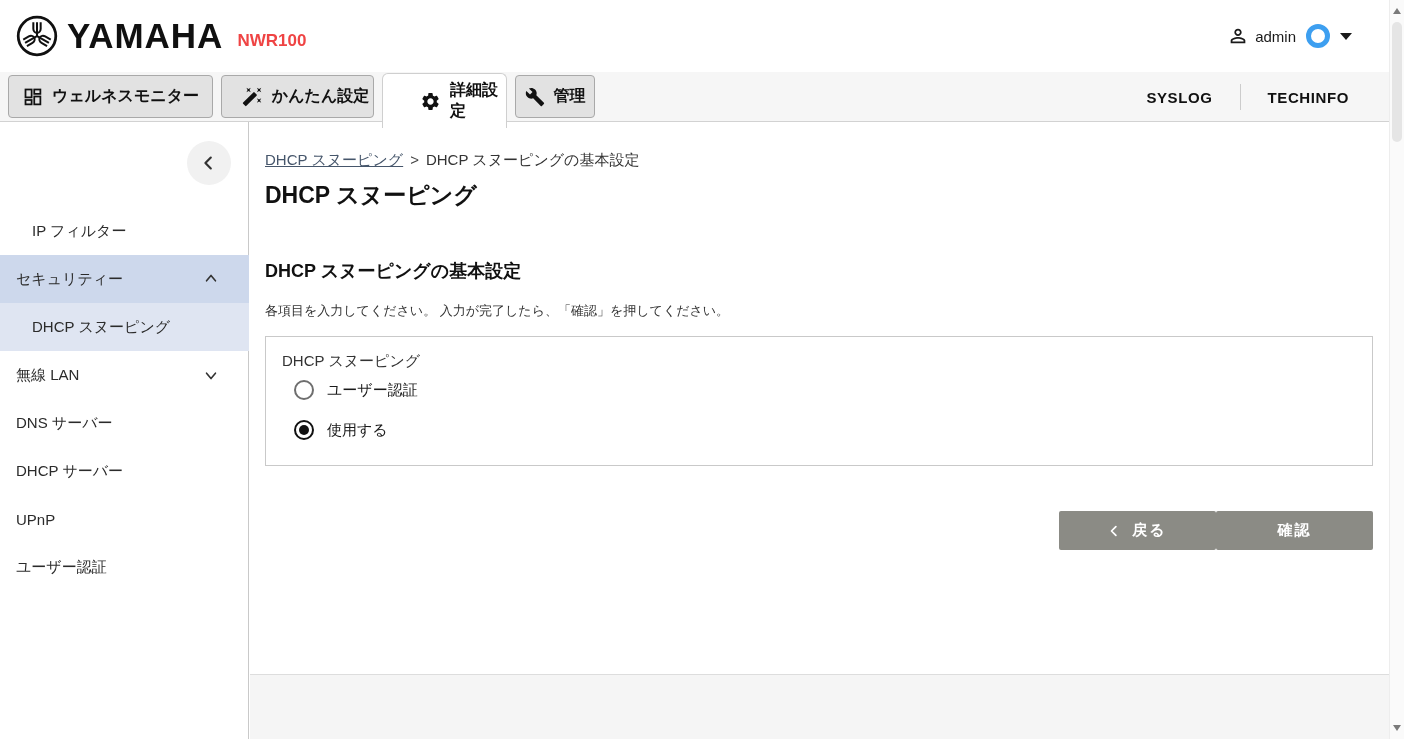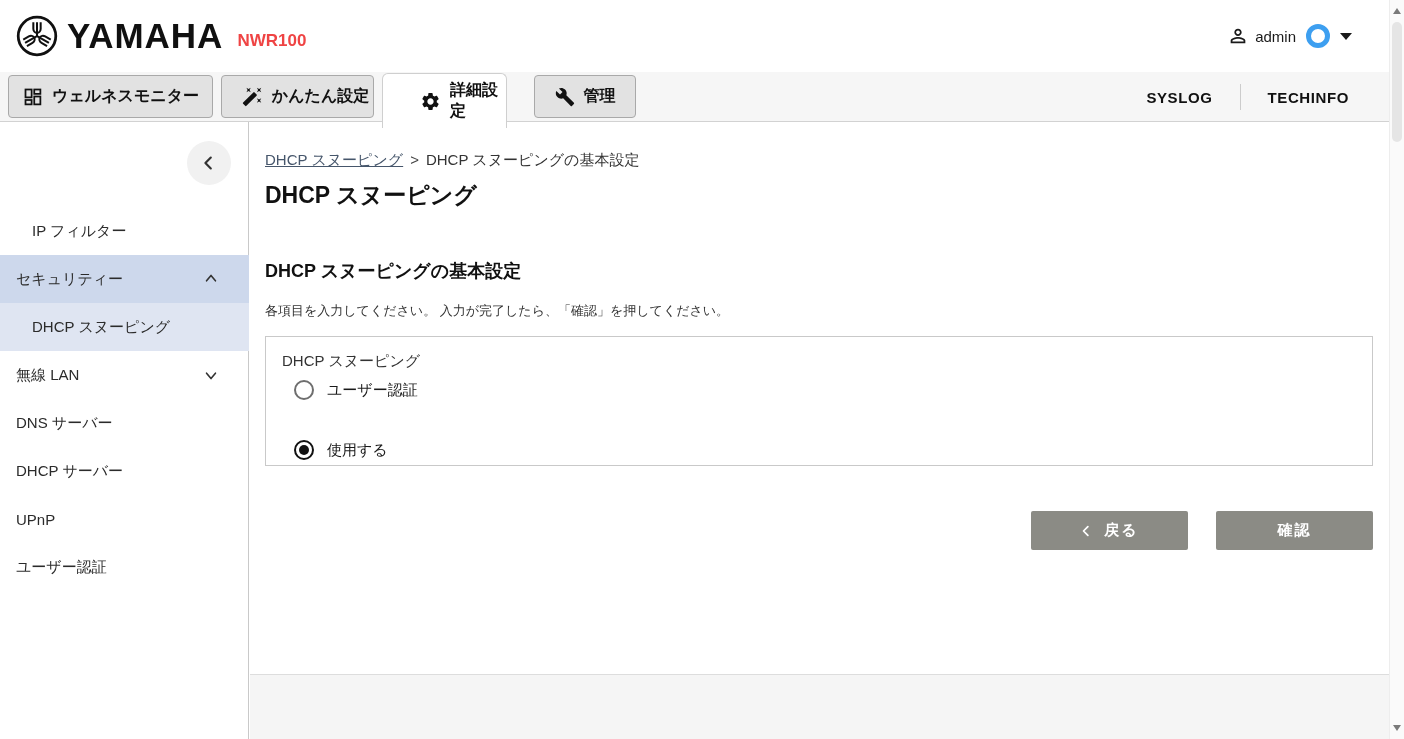--- a/index.html
+++ b/index.html
@@ -18,21 +18,21 @@
   .caret-down { width:0; height:0; border-left:6px solid transparent; border-right:6px solid transparent; border-top:7px solid #1a1a1a; margin-left:4px; }
 
   
   .navbar { position:absolute; left:0; top:72px; width:1389px; height:50px; background:#f6f6f6; border-bottom:1px solid #d2d2d2; }
   .tab { position:absolute; display:flex; align-items:center; justify-content:center; gap:9px; font-size:16px; font-weight:bold; color:#111; cursor:pointer; }
   .tab.inactive { top:3px; height:43px; background:#e2e2e2; border:1px solid #a9a9a9; border-radius:4px; }
   .tab.active { top:1px; height:55px; background:#fff; border:1px solid #cfcfcf; border-bottom:none; border-radius:6px 6px 0 0; z-index:3; }
   .tab1 { left:8px;   width:205px; }
   .tab2 { left:221px; width:153px;padding-left:16px; }
   .tab3 { left:382px; width:125px;padding-left:37px; }
-  .tab4 { left:534px; width:102px; }
+  .tab4 { left:515px; width:80px; }
   .tab svg { flex:0 0 auto; }
   .nav-links { position:absolute; right:40px; top:0; height:50px; display:flex; align-items:center; }
   .nav-link { font-size:15px; font-weight:bold; letter-spacing:0.6px; color:#111; cursor:pointer; }
   .nav-divider { width:1px; height:26px; background:#ccc; margin:0 27px; }
 
   
   .sidebar { position:absolute; left:0; top:122px; width:249px; height:617px; background:#fff; border-right:1px solid #c9c9c9; }
   .collapse-btn { position:absolute; left:187px; top:19px; width:44px; height:44px; border-radius:50%; background:#f1f1f1; display:flex; align-items:center; justify-content:center; cursor:pointer; }
   .menu { position:absolute; top:85px; left:0; width:249px; }
   .menu-item { height:48px; display:flex; align-items:center; padding-left:16px; font-size:15px; color:#2b2b2b; position:relative; cursor:pointer; }
@@ -46,25 +46,25 @@
   .breadcrumb { position:absolute; left:15px; top:29px; font-size:15px; color:#333; }
   .bc-link { color:#46566b; text-decoration:underline; cursor:pointer; }
   .bc-sep { margin:0 7px; color:#444; }
   .page-title { position:absolute; left:15px; top:58px; font-size:23px; font-weight:bold; color:#111; }
   .section-heading { position:absolute; left:15px; top:137px; font-size:18px; font-weight:bold; color:#111; }
   .instructions { position:absolute; left:15px; top:180px; font-size:13px; color:#333; }
   .form-box { position:absolute; left:15px; top:214px; width:1108px; height:130px; border:1px solid #c9c9c9; background:#fff; }
   .form-label { position:absolute; left:16px; top:15px; font-size:15px; color:#333; }
   .radio-row { position:absolute; left:28px; display:flex; align-items:center; gap:13px; font-size:15px; color:#1a1a1a; }
   .radio-row.r1 { top:43px; }
-  .radio-row.r2 { top:83px;margin-top:20px; }
+  .radio-row.r2 { top:83px; }
   .radio-circle { width:20px; height:20px; border-radius:50%; border:2px solid #6e6e6e; background:#fff; cursor:pointer; display:flex; align-items:center; justify-content:center; }
   .radio-circle.selected { border-color:#111; }
   .radio-dot { width:10px; height:10px; border-radius:50%; background:#111; }
-  .actions { position:absolute; top:389px; right:16px; display:flex; gap:28px; }
+  .actions { position:absolute; top:389px; right:16px; display:flex; gap:0; }
   .btn { width:157px; height:39px; background:#8b8b85; color:#fff; font-size:15px; font-weight:bold; letter-spacing:2px; display:flex; align-items:center; justify-content:center; gap:10px; border-radius:2px; border:none; cursor:pointer; font-family:inherit; }
 
   
   .footer { position:absolute; left:250px; top:674px; width:1139px; height:65px; background:#f5f5f5; border-top:1px solid #ddd; }
 
   
   .scrollbar { position:absolute; right:0; top:0; width:15px; height:739px; background:#fafafa; border-left:1px solid #ededed; }
   .sb-arrow { position:absolute; left:3px; width:0; height:0; border-left:4px solid transparent; border-right:4px solid transparent; cursor:pointer; }
   .sb-arrow.up { top:8px; border-bottom:6px solid #7a7a7a; }
   .sb-arrow.down { bottom:8px; border-top:6px solid #7a7a7a; }

